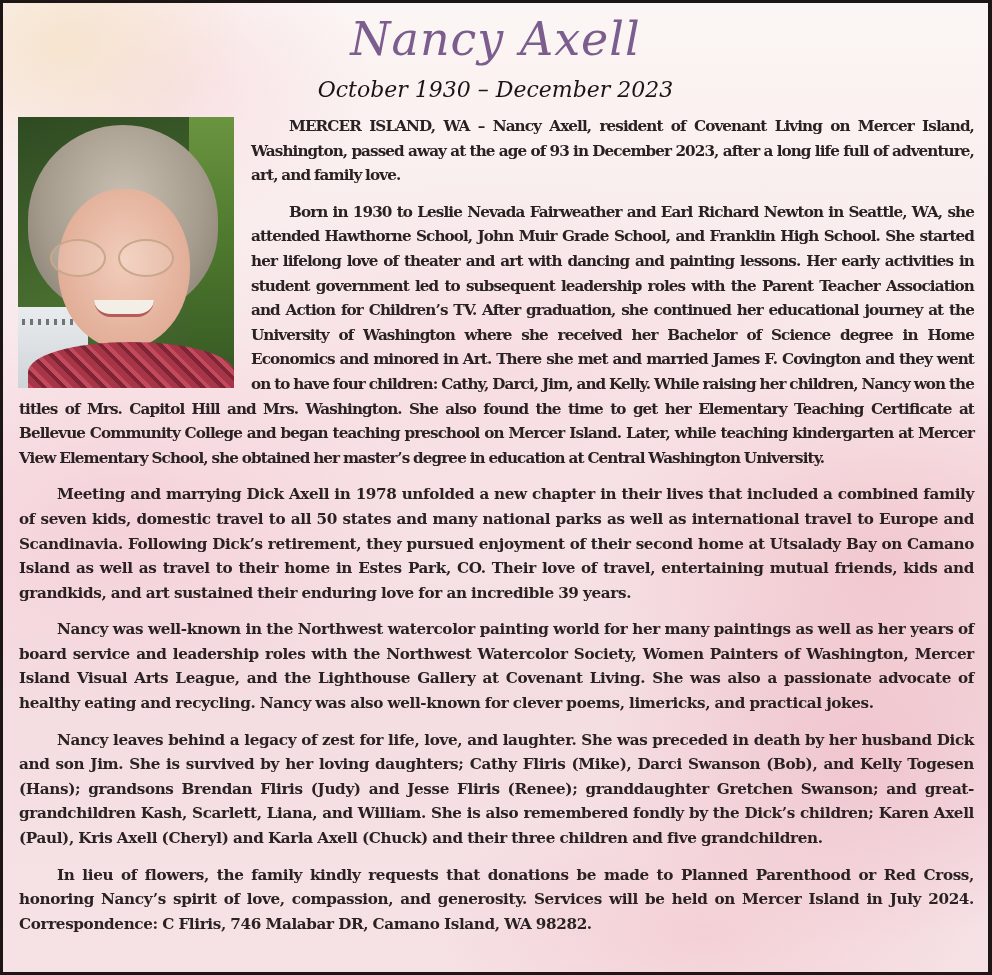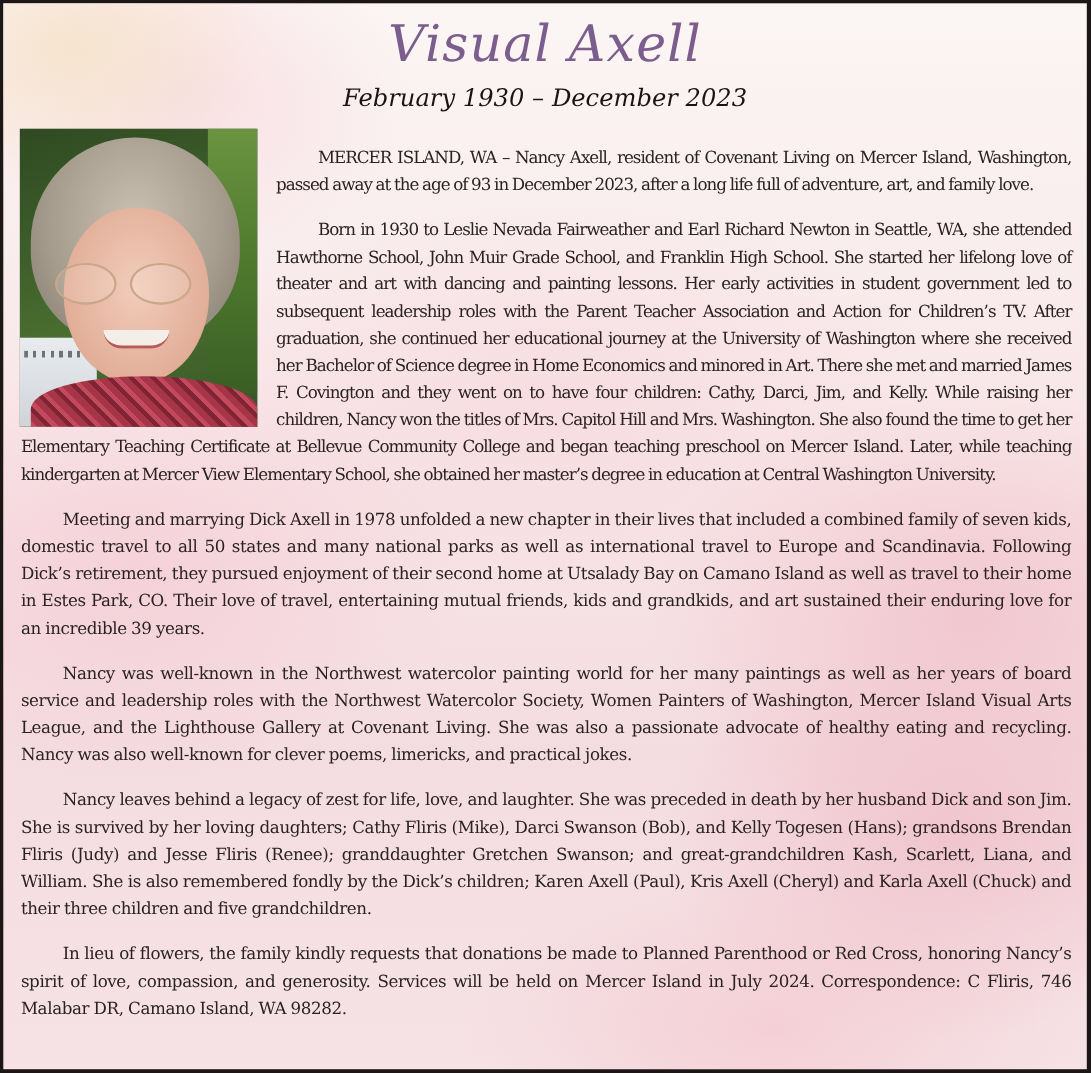--- a/index.html
+++ b/index.html
@@ -95,36 +95,37 @@
     line-height: 24.6px;
     color: #2a2222;
     text-align: justify;
     letter-spacing: -0.35px;
     word-spacing: -0.5px;
   }
   .float-spacer {
     float: left; width: 232px; height: 273px;
   }
   .body-text p {
-    margin: 17px 0 12px 0;
+    margin: 0 0 12px 0;
     text-indent: 38px;
+    font-weight: bold;
   }
   .body-text p.first { margin-bottom: 12px; }
   .condensed {
     letter-spacing: -0.9px;
     word-spacing: -0.6px;
   }
 </style>
 </head>
 <body>
 
 <div class="page">
 
-  <div class="title">Visual Axell</div>
-  <div class="dates">February 1930 – December 2023</div>
+  <div class="title">Nancy Axell</div>
+  <div class="dates">October 1930 – December 2023</div>
 
   <div class="photo" title="Portrait of Nancy Axell smiling, wearing glasses">
     <div class="foliage-right"></div>
     <div class="fence">
         <div class="fence-slots"></div>
       </div>
     <div class="hair"></div>
     <div class="face"></div>
     <div class="glasses">
         <span></span>

